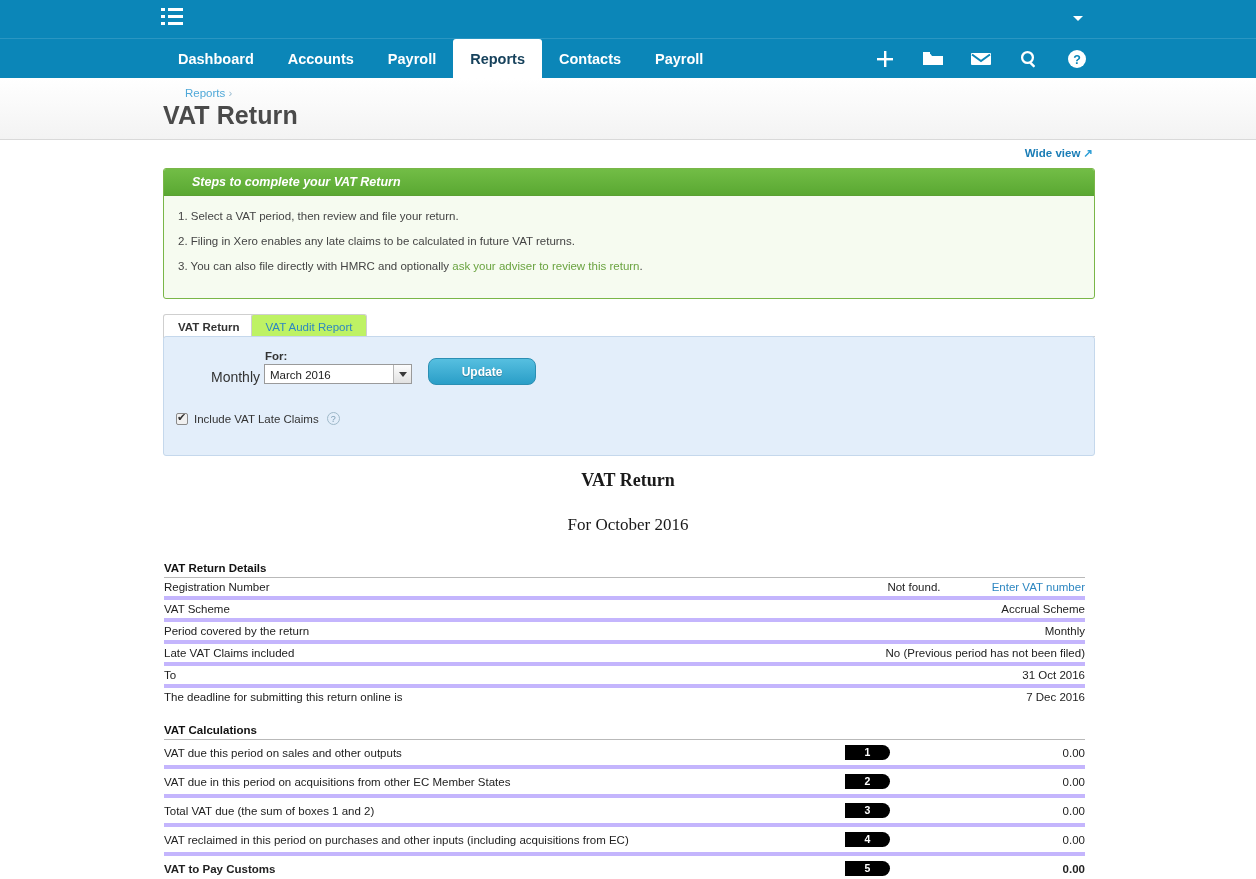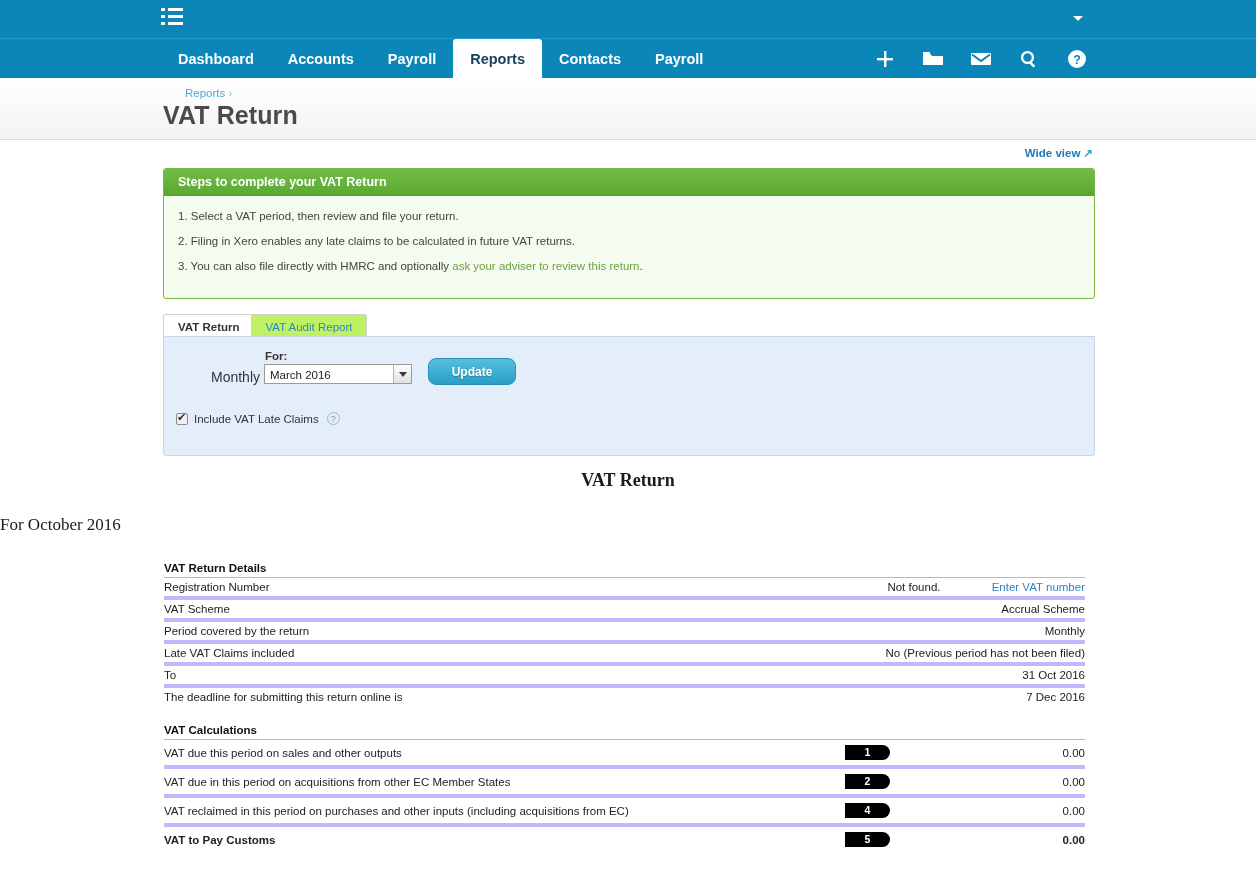--- a/index.html
+++ b/index.html
@@ -57,21 +57,21 @@
   .wideview .arrow { display:inline-block; margin-left:3px; color:#2e9fd6; }
 
   .panel {
     position:absolute; left:163px; top:28px; width:932px;
     border:1px solid #7ab648; border-radius:3px; background:#f6fbf0;
     overflow:hidden;
   }
   .panel-head {
     background:linear-gradient(to bottom,#72bd46 0%,#5aa832 100%);
     color:#ffffff; font-weight:bold; font-size:12.5px;
-    padding:6px 14px; border-bottom:1px solid #5ba033;
+    padding:6px 28px; border-bottom:1px solid #5ba033;font-style:italic;
   }
   .panel-body { padding:14px 14px 20px 14px; }
   .panel-body p { margin:0 0 13px 0; font-size:11.5px; color:#444; }
   .panel-body p:last-child { margin-bottom:6px; }
   .panel-body a { color:#6aa340; text-decoration:none; cursor:pointer; }
 
   
   .tabstrip { position:absolute; left:163px; top:173px; width:932px;
               border-bottom:1px solid #cfcfcf; height:24px; }
   .tabstrip .t {
@@ -93,42 +93,42 @@
               font-weight:bold; color:#333; }
   .selwrap { position:absolute; left:100px; top:27px; width:148px; height:20px;
              border:1px solid #9a9a9a; background:#fff; display:flex; cursor:pointer; }
   .selwrap .val { flex:1; font-size:11.5px; padding:2px 5px; color:#222; line-height:16px; }
   .selwrap .btn { width:18px; border-left:1px solid #b6b6b6;
                   background:linear-gradient(to bottom,#fdfdfd,#e2e2e2);
                   display:flex; align-items:center; justify-content:center; }
   .selwrap .btn i { width:0;height:0;border-left:4px solid transparent;
                     border-right:4px solid transparent;border-top:5px solid #3a3a3a; }
   .updatebtn {
-    position:absolute; left:264px; top:21px; width:88px; height:27px;
+    position:absolute; left:264px; top:21px; width:108px; height:27px;
     background:linear-gradient(to bottom,#56bfe0 0%,#2a9ec7 100%);
     border:1px solid #2b8fb3; border-radius:8px; color:#fff;
     font-weight:bold; font-size:12px; display:flex; align-items:center;
     justify-content:center; cursor:pointer;
     text-shadow:0 1px 1px rgba(0,0,0,.25);
   }
   .chkrow { position:absolute; left:12px; top:75px; display:flex; align-items:center; }
   .chkbox { width:12px; height:12px; border:1px solid #8a8a8a; background:#f0f0f0;
             border-radius:2px; position:relative; cursor:pointer; }
   .chkbox:after { content:"✔"; position:absolute; left:0px; top:-3px;
                   font-size:11px; color:#333; line-height:13px; }
   .chklabel { font-size:11.5px; margin-left:6px; color:#333; }
   .helpico { width:13px; height:13px; border:1px solid #9fb9c9; border-radius:50%;
              color:#7b9bb0; font-size:9px; display:flex; align-items:center;
              justify-content:center; margin-left:8px; cursor:pointer; }
 
   
   .rpt-title { position:absolute; left:0; right:0; top:330px; text-align:center;
                font-family:"Liberation Serif", serif; font-size:18px; font-weight:bold;
                color:#1a1a1a; }
-  .rpt-sub { position:absolute; left:0; right:0; top:375px; 
+  .rpt-sub { position:absolute; left:0; right:0; top:375px; text-align:center;
              font-family:"Liberation Serif", serif; font-size:17px; color:#1a1a1a; }
 
   .rpt { position:absolute; left:164px; top:420px; width:921px; }
   .sec-head { font-size:11.5px; font-weight:bold; color:#111; padding:2px 0 3px 0; }
   table.rt { width:100%; border-collapse:collapse; table-layout:fixed; }
   table.rt td { font-size:11.5px; color:#222; padding:3px 0 3px 0;
                 border-top:4px solid #c4b5fd; vertical-align:middle; }
   table.rt tr:first-child td { border-top:1px solid #b9b9b9; }
   td.lbl { text-align:left; }
   td.val { text-align:right; }
@@ -288,20 +288,25 @@
         <td class="lbl">VAT due this period on sales and other outputs</td>
         <td class="boxcol"><span class="boxnum">1</span></td>
         <td class="val" style="width:180px">0.00</td>
       </tr>
       <tr>
         <td class="lbl">VAT due in this period on acquisitions from other EC Member States</td>
         <td class="boxcol"><span class="boxnum">2</span></td>
         <td class="val">0.00</td>
       </tr>
       <tr>
+        <td class="lbl">Total VAT due (the sum of boxes 1 and 2)</td>
+        <td class="boxcol"><span class="boxnum">3</span></td>
+        <td class="val">0.00</td>
+      </tr>
+      <tr>
         <td class="lbl">VAT reclaimed in this period on purchases and other inputs (including acquisitions from EC)</td>
         <td class="boxcol"><span class="boxnum">4</span></td>
         <td class="val">0.00</td>
       </tr>
       <tr class="bold">
         <td class="lbl">VAT to Pay Customs</td>
         <td class="boxcol"><span class="boxnum">5</span></td>
         <td class="val">0.00</td>
       </tr>
     </tbody>

